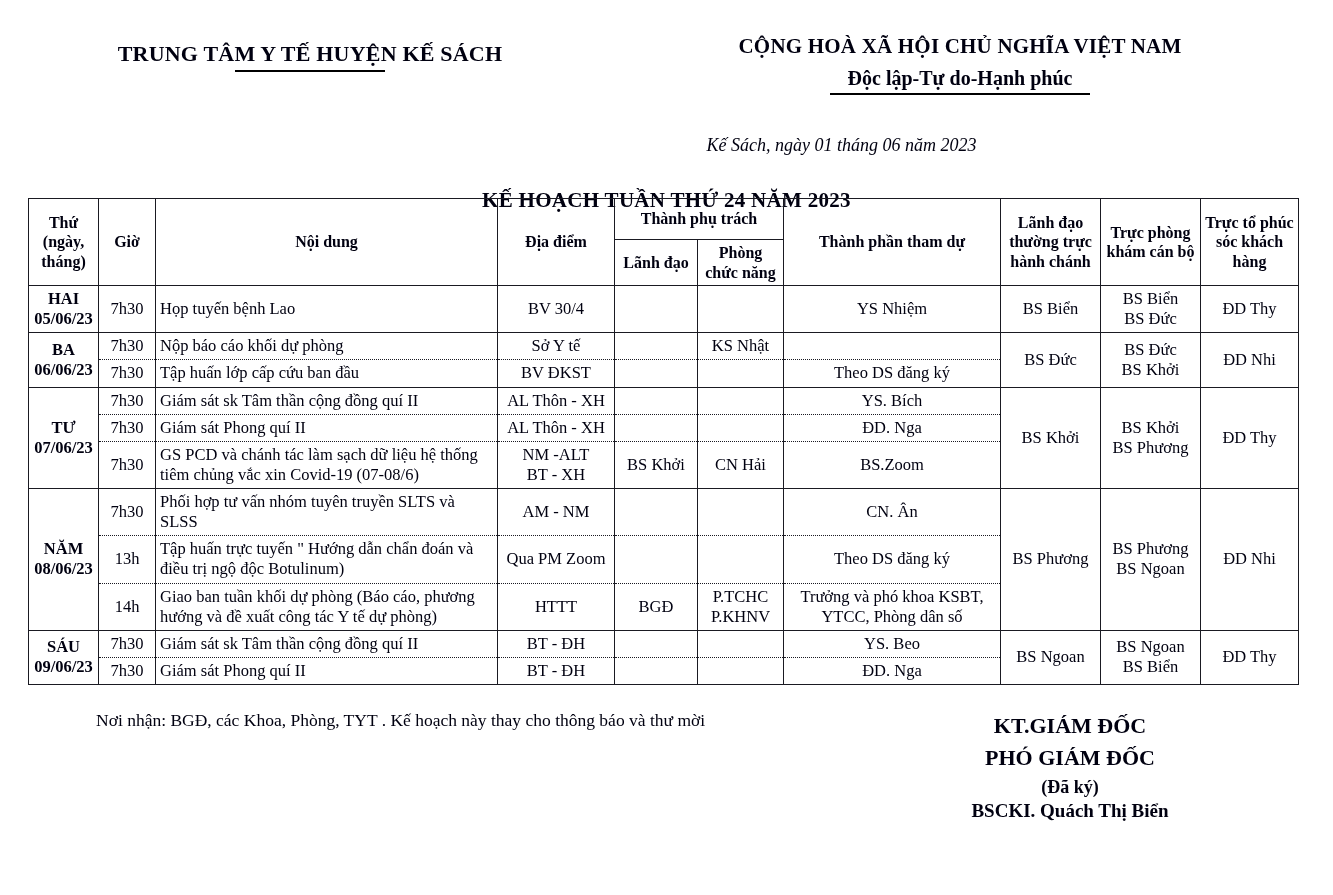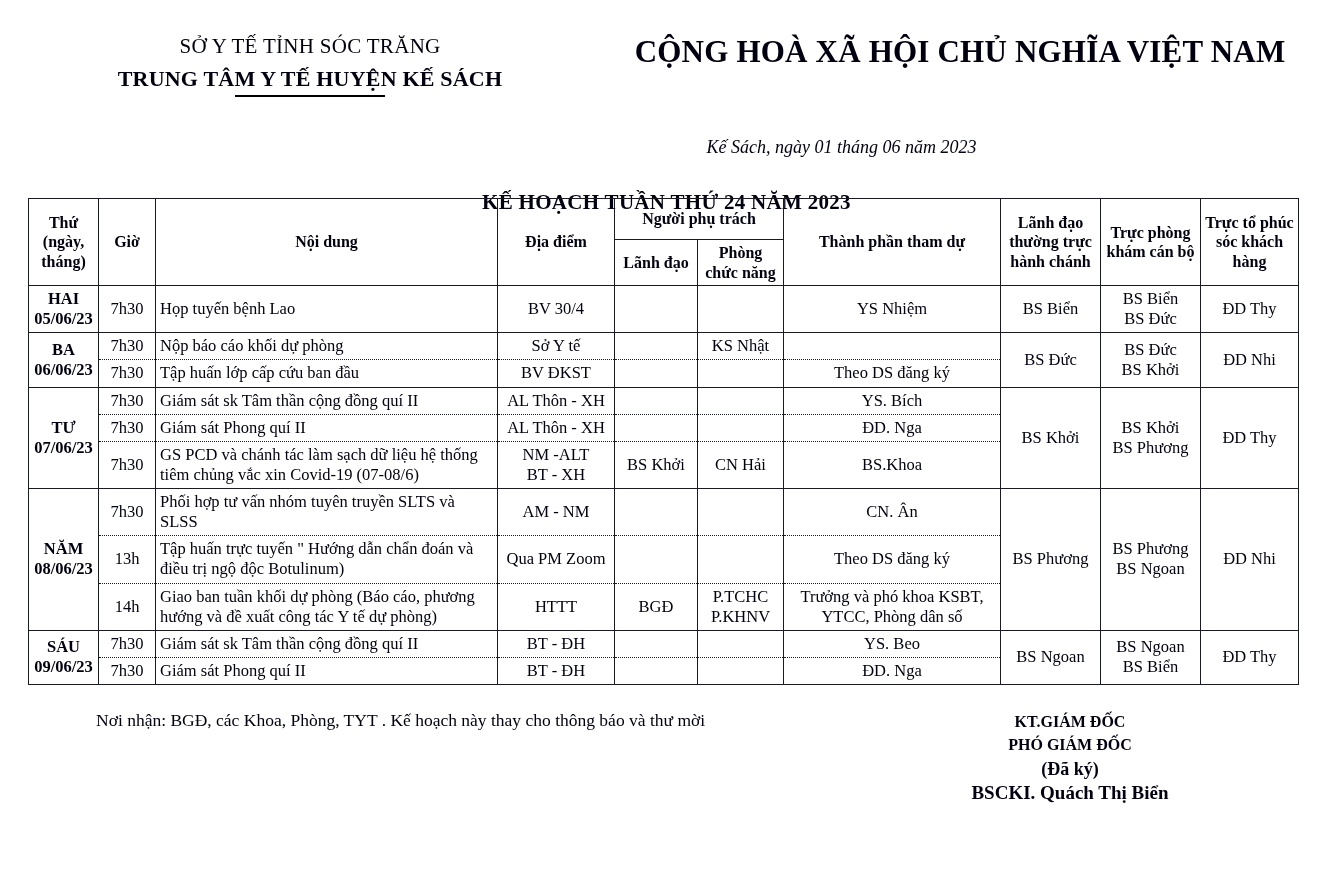--- a/index.html
+++ b/index.html
@@ -14,21 +14,21 @@
 
   
   .header{display:flex;padding:34px 0 0 0;}
   .hdr-left{width:600px;text-align:center;padding-left:10px;}
   .hdr-right{width:700px;text-align:center;}
 
   .org-line1{font-size:21px;letter-spacing:.3px;}
   .org-line2{font-size:22px;font-weight:bold;letter-spacing:.2px;margin-top:7px;display:inline-block;}
   .org-rule{width:150px;height:2px;background:#000;margin:3px auto 0 auto;}
 
-  .nation-line1{font-size:31px;font-weight:bold;letter-spacing:.2px;}
+  .nation-line1{font-size:21px;font-weight:bold;letter-spacing:.2px;}
   .nation-line2{font-size:20px;font-weight:bold;margin-top:8px;display:inline-block;}
   .nation-rule{width:260px;height:2px;background:#000;margin:3px auto 0 auto;}
 
   .placedate{text-align:center;font-style:italic;font-size:18px;margin-top:40px;padding-left:350px;}
 
   .doc-title{text-align:center;font-size:21px;font-weight:bold;margin-top:32px;letter-spacing:.3px;}
 
   
   .tbl-wrap{position:absolute;left:28px;top:198px;width:1270px;}
   table.plan{border-collapse:collapse;width:1270px;table-layout:fixed;font-size:16.5px;}
@@ -49,39 +49,42 @@
 
   .hrow1 td,.hrow1 th{height:34px;}
   .hrow2 td,.hrow2 th{height:34px;}
 
   .r-tall{height:44px;}
 
   
   .footer{position:absolute;left:0;top:702px;width:1333px;}
   .recv{position:absolute;left:96px;top:8px;font-size:17.5px;white-space:nowrap;text-align:center;}
   .sign{position:absolute;left:905px;top:8px;width:330px;text-align:center;}
-  .sign .l{font-size:16px;font-weight:bold;line-height:1.45;}
+  .sign .l{font-size:22px;font-weight:bold;line-height:1.45;}
   .sign .l.small{font-size:18px;}
   .sign .name{font-size:19px;font-weight:bold;}
 </style>
 </head>
 <body>
 
 <div class="page">
 
   <div class="header">
     <div class="hdr-left">
-      <div class="org-line1">SỞ Y TẾ TỈNH SÓC TRĂNG</div>
       <div>
         <div class="org-line2">TRUNG TÂM Y TẾ HUYỆN KẾ SÁCH</div>
         <div class="org-rule"></div>
       </div>
     </div>
     <div class="hdr-right">
       <div class="nation-line1">CỘNG HOÀ XÃ HỘI CHỦ NGHĨA VIỆT NAM</div>
+      <div>
+        <div class="nation-line2">Độc lập-Tự do-Hạnh phúc</div>
+        <div class="nation-rule"></div>
+      </div>
     </div>
   </div>
 
   <div class="placedate">Kế Sách, ngày 01 tháng 06 năm 2023</div>
 
   <div class="doc-title">KẾ HOẠCH TUẦN THỨ 24  NĂM 2023</div>
 
   <div class="tbl-wrap">
     <table class="plan">
       <colgroup>
@@ -99,21 +102,21 @@
       <thead>
         <tr class="hrow1">
           <th rowspan="2">
             <div>Thứ</div>
             <div>(ngày,</div>
             <div>tháng)</div>
           </th>
           <th rowspan="2">Giờ</th>
           <th rowspan="2">Nội dung</th>
           <th rowspan="2">Địa điểm</th>
-          <th colspan="2">Người phụ trách</th>
+          <th colspan="2">Thành phụ trách</th>
           <th rowspan="2">Thành phần tham dự</th>
           <th rowspan="2">
             <div>Lãnh đạo</div>
             <div>thường trực</div>
             <div>hành chánh</div>
           </th>
           <th rowspan="2">
             <div>Trực phòng</div>
             <div>khám cán bộ</div>
           </th>
@@ -210,21 +213,21 @@
         <td class="c-left dot-t">
           <div>GS PCD và chánh tác làm sạch dữ liệu hệ thống</div>
           <div>tiêm chủng vắc xin Covid-19 (07-08/6)</div>
         </td>
         <td class="c-center dot-t">
           <div>NM -ALT</div>
           <div>BT - XH</div>
         </td>
         <td class="c-center dot-t">BS Khởi</td>
         <td class="c-center dot-t">CN Hải</td>
-        <td class="c-center dot-t">BS.Khoa</td>
+        <td class="c-center dot-t">BS.Zoom</td>
       </tr>
 
       <tr>
         <td class="c-center bold" rowspan="3">
           <div>NĂM</div>
           <div>08/06/23</div>
         </td>
         <td class="c-center dot-b">7h30</td>
         <td class="c-left dot-b">Phối hợp tư vấn nhóm tuyên truyền SLTS và SLSS</td>
         <td class="c-center dot-b">AM - NM</td>

